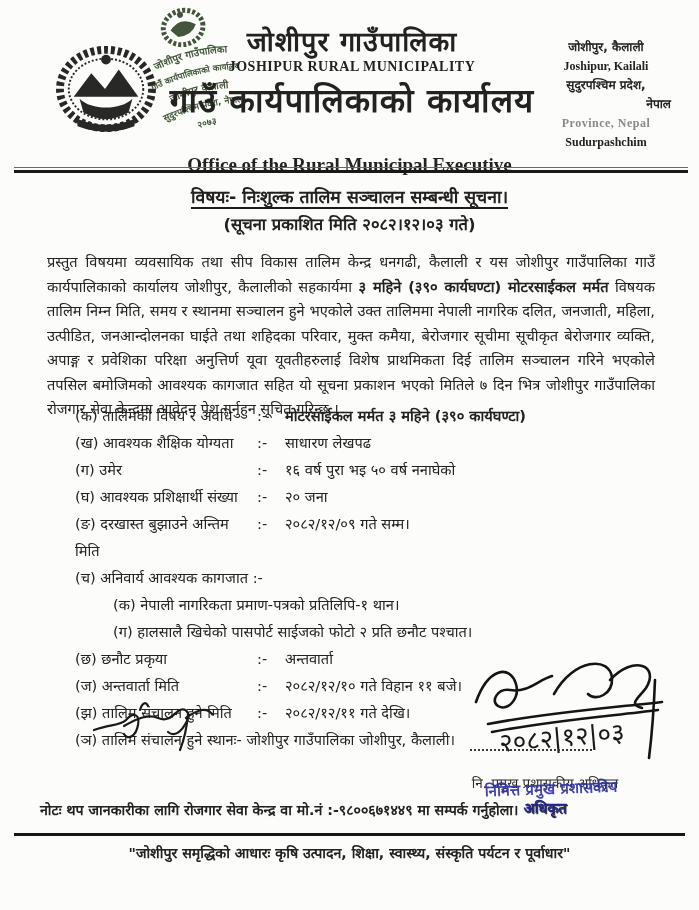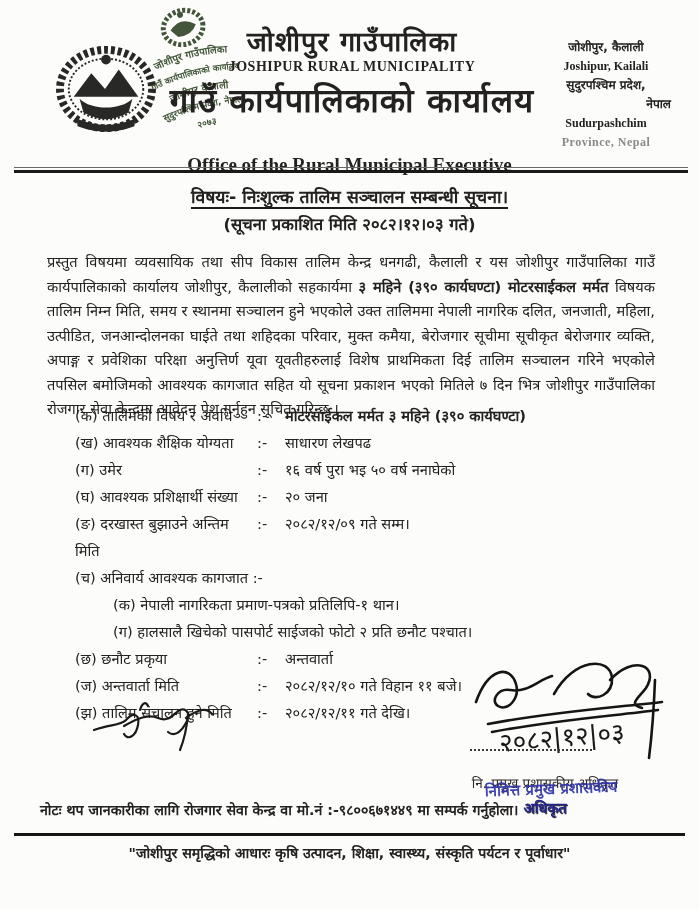--- a/index.html
+++ b/index.html
@@ -98,22 +98,22 @@
     <div class="muni-en">JOSHIPUR RURAL MUNICIPALITY</div>
     <div class="office-np">गाउँ कार्यपालिकाको कार्यालय</div>
   </div>
   <div class="office-en">Office of the Rural Municipal Executive</div>
 
   <div class="addr">
     <div>जोशीपुर, कैलाली</div>
     <div class="en">Joshipur, Kailali</div>
     <div>सुदुरपश्चिम प्रदेश,</div>
     <div class="np3">नेपाल</div>
+    <div class="en faded">Province, Nepal</div>
     <div class="en">Sudurpashchim</div>
-    <div class="en faded">Province, Nepal</div>
   </div>
 
   <div class="rule-top"></div>
 
   <div class="subject">
     <span>विषयः- निःशुल्क तालिम सञ्चालन सम्बन्धी सूचना।</span>
   </div>
   <div class="published">(सूचना प्रकाशित मिति २०८२।१२।०३ गते)</div>
 
   <div class="body-par">
@@ -172,20 +172,25 @@
     </div>
       <div class="row">
       <span class="label">(ज) अन्तवार्ता मिति</span>
       <span class="sep">:-</span>
       <span class="value">२०८२/१२/१० गते विहान ११ बजे।</span>
     </div>
       <div class="row">
       <span class="label">(झ) तालिम संचालन हुने मिति</span>
       <span class="sep">:-</span>
       <span class="value">२०८२/१२/११ गते देखि।</span>
+    </div>
+      <div class="row full">
+      <span class="label">(ञ) तालिम संचालन हुने स्थानः- जोशीपुर गाउँपालिका जोशीपुर, कैलाली।</span>
+      <span class="sep"></span>
+      <span class="value"></span>
     </div>
     </div>
 
   <svg class="sig-left" viewBox="0 0 160 60">
     <g fill="none" stroke="#1c1a18" stroke-width="2.2" stroke-linecap="round">
       <path d="M6,34 C22,28 32,30 38,24 C46,15 52,19 50,29 C48,40 40,45 36,38"></path>
       <path d="M36,30 C50,22 60,18 70,22 C80,26 84,20 90,15 C97,11 103,16 99,25 C93,37 86,41 80,36"></path>
       <path d="M52,14 C54,7 58,5 60,10"></path>
       <path d="M100,18 C99,30 96,44 92,54"></path>
       <path d="M98,22 C110,13 119,11 124,18"></path>

